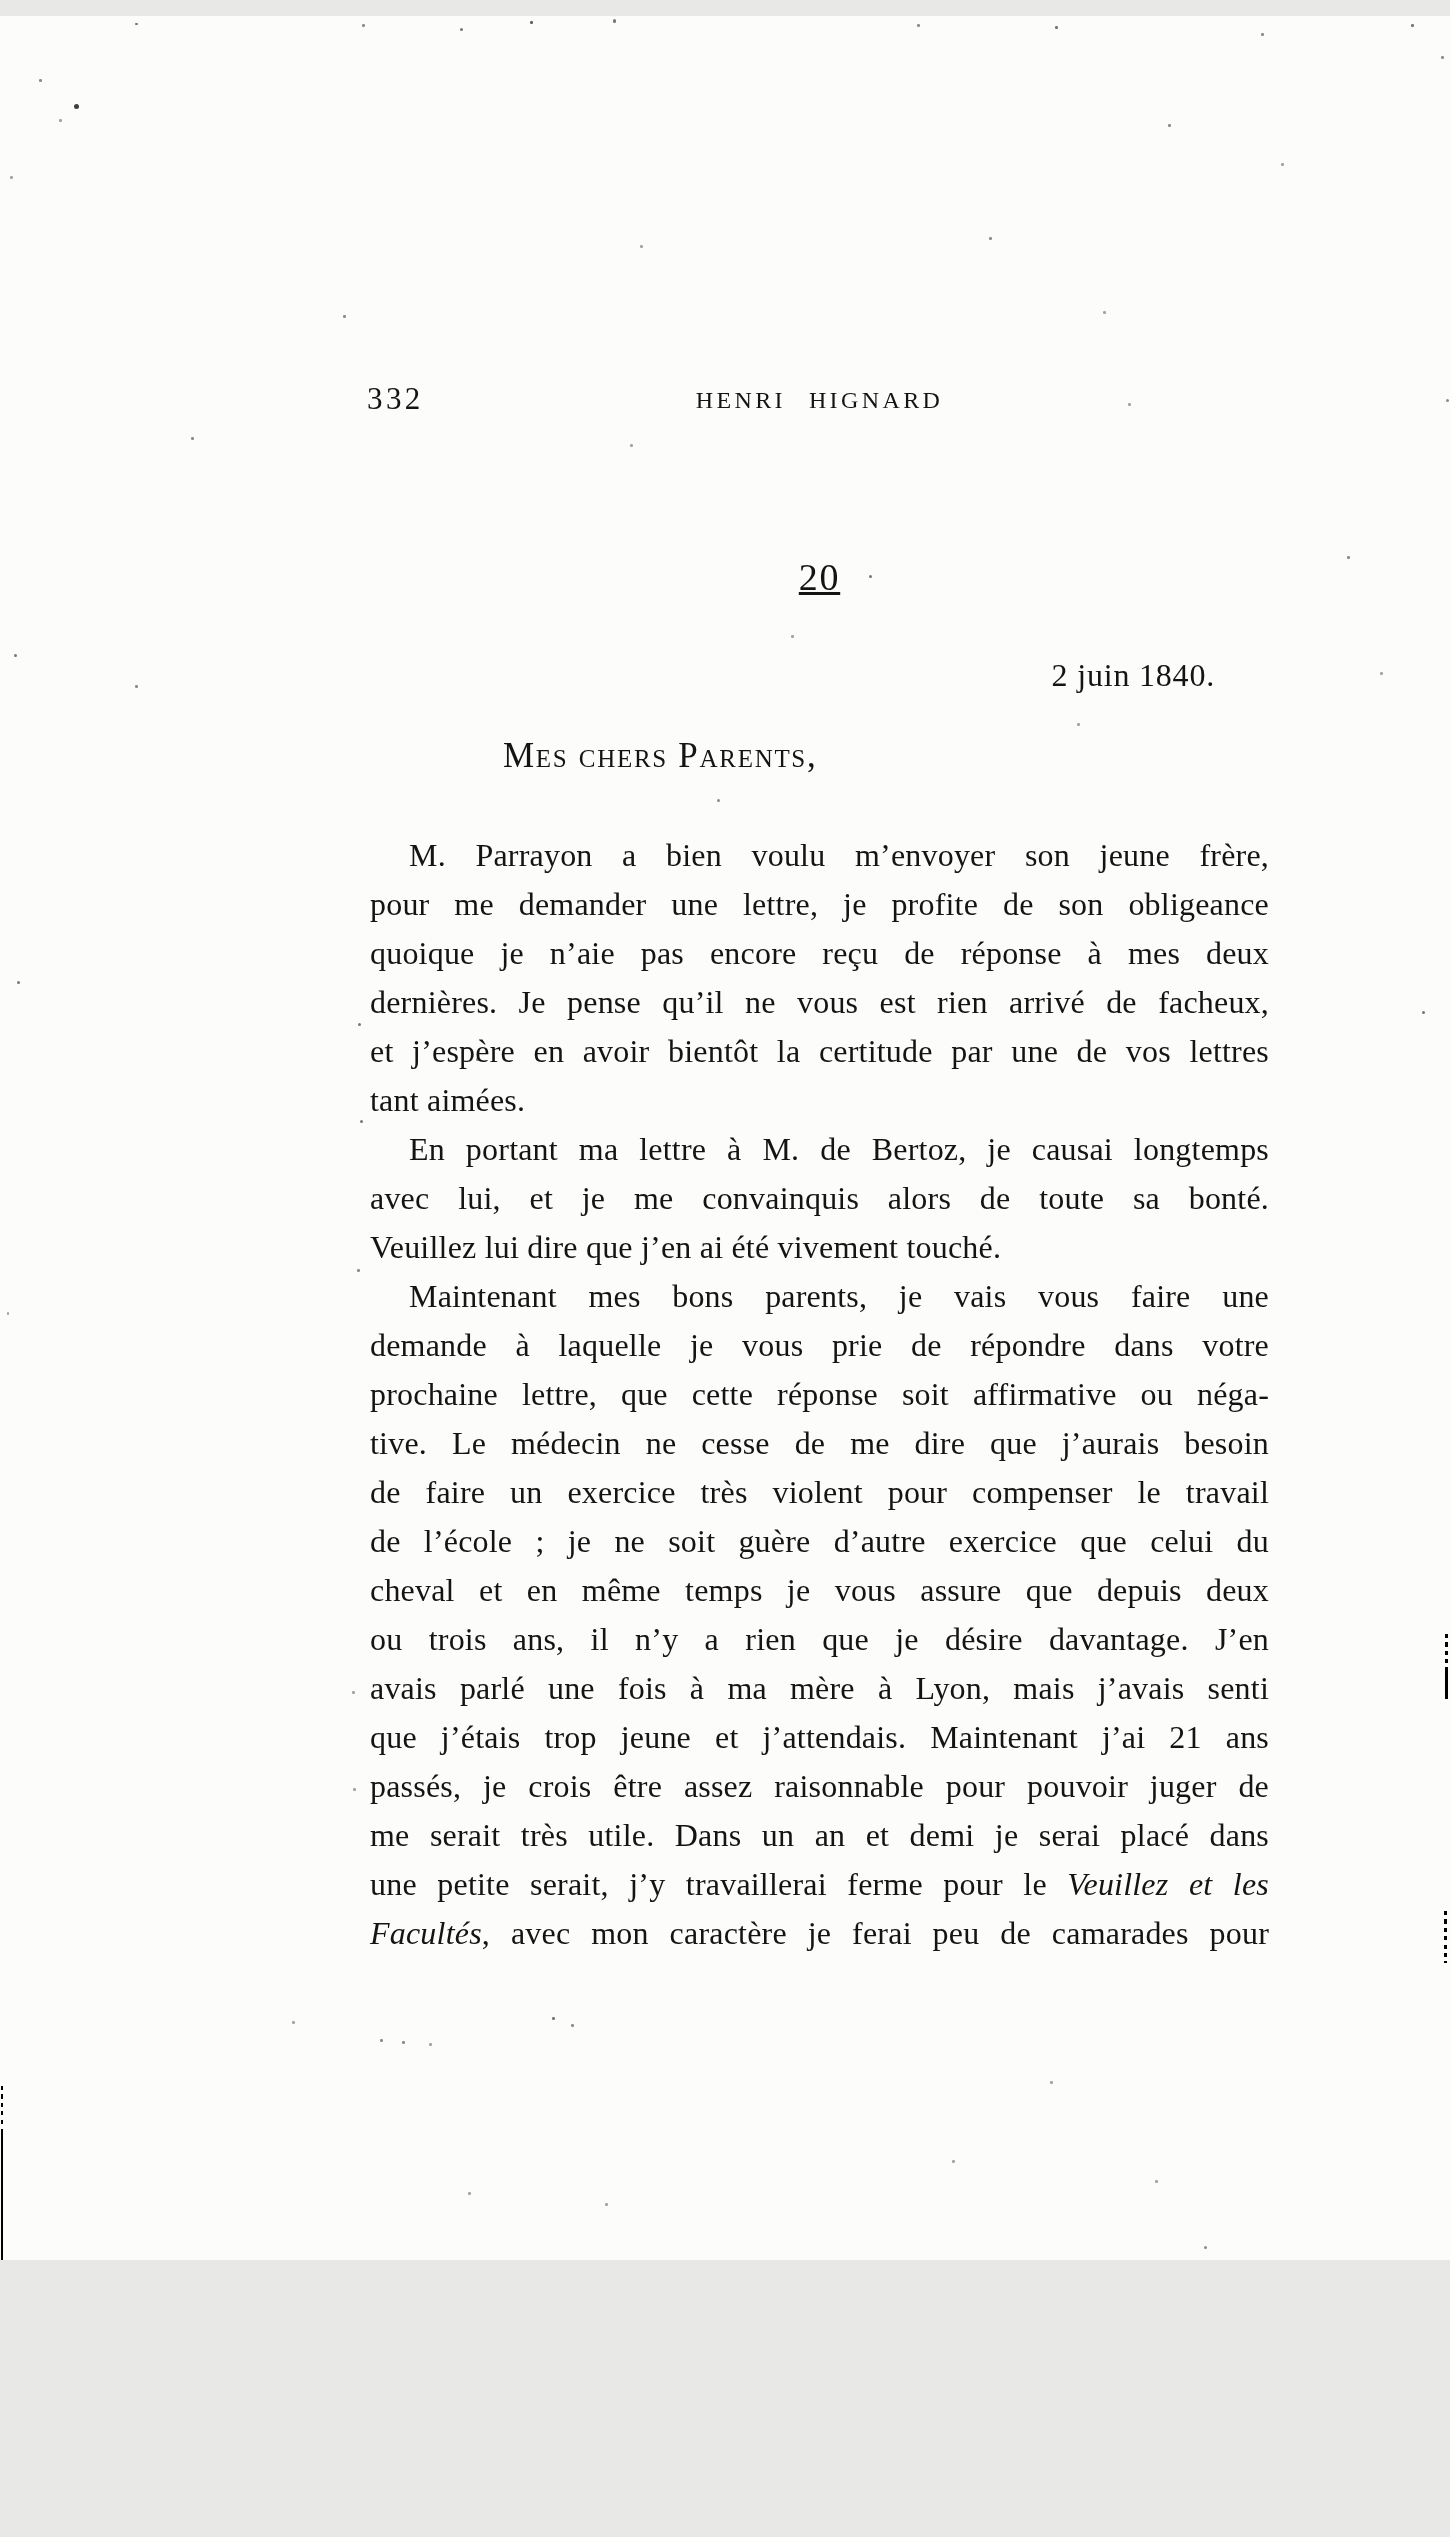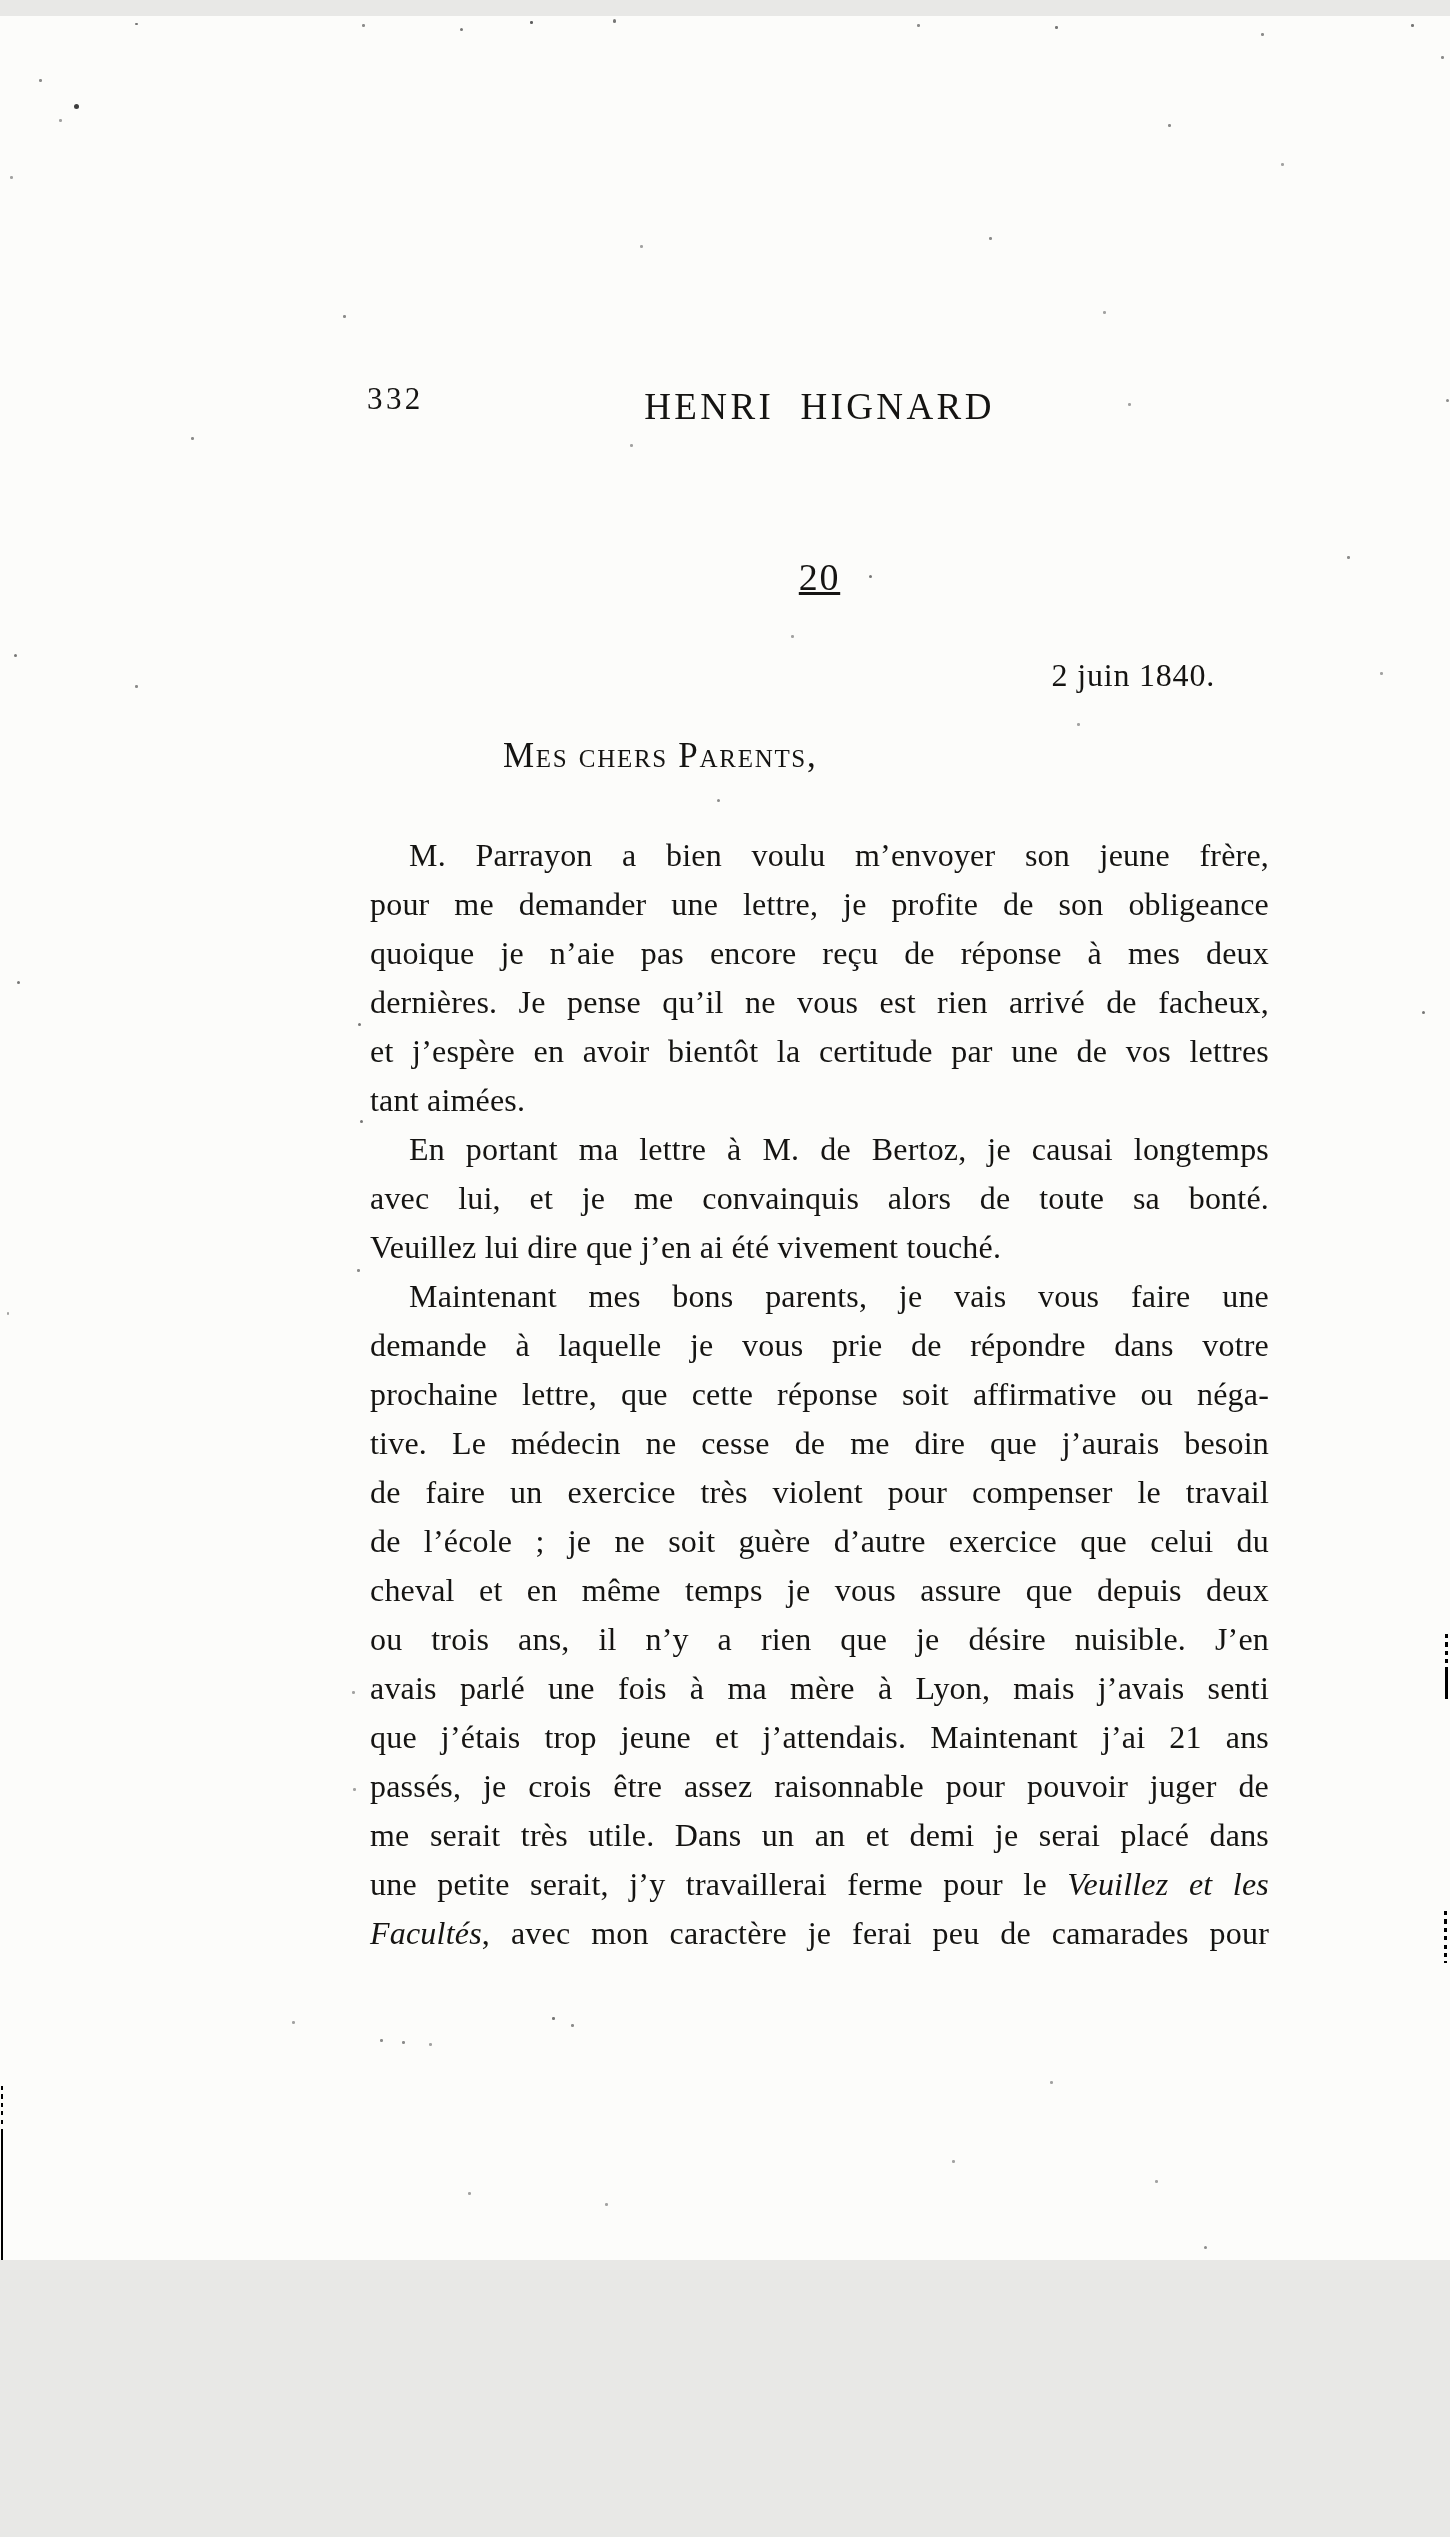--- a/index.html
+++ b/index.html
@@ -14,21 +14,21 @@
   }
 
   
   .page-number {
     position:absolute; left:367px; top:367px;
     font-size:31px; letter-spacing:3.4px; line-height:1;
   }
   .running-title {
     position:absolute; left:370px; top:372px; width:899px;
     text-align:center;
-    font-size:37px; letter-spacing:3.4px; word-spacing:13.5px; line-height:1;
+    font-size:24px; letter-spacing:3.4px; word-spacing:13.5px; line-height:1;
   }
 
   
   .section-number {
     position:absolute; left:370px; top:542px; width:899px;
     text-align:center; font-size:38px; line-height:1; letter-spacing:1.7px;text-decoration:underline;
   }
   .dateline {
     position:absolute; left:370px; top:643px; width:845px;
     text-align:right; font-size:32px; line-height:1; letter-spacing:0.8px;
@@ -83,21 +83,21 @@
       <div class="line just indent"><span>En portant ma lettre à M. de Bertoz, je causai longtemps</span></div>
       <div class="line just"><span>avec lui, et je me convainquis alors de toute sa bonté.</span></div>
       <div class="line"><span>Veuillez lui dire que j’en ai été vivement touché.</span></div>
       <div class="line just indent"><span>Maintenant mes bons parents, je vais vous faire une</span></div>
       <div class="line just"><span>demande à laquelle je vous prie de répondre dans votre</span></div>
       <div class="line just"><span>prochaine lettre, que cette réponse soit affirmative ou néga-</span></div>
       <div class="line just"><span>tive. Le médecin ne cesse de me dire que j’aurais besoin</span></div>
       <div class="line just"><span>de faire un exercice très violent pour compenser le travail</span></div>
       <div class="line just"><span>de l’école ; je ne soit guère d’autre exercice que celui du</span></div>
       <div class="line just"><span>cheval et en même temps je vous assure que depuis deux</span></div>
-      <div class="line just"><span>ou trois ans, il n’y a rien que je désire nuisible. J’en</span></div>
+      <div class="line just"><span>ou trois ans, il n’y a rien que je désire davantage. J’en</span></div>
       <div class="line just"><span>avais parlé une fois à ma mère à Lyon, mais j’avais senti</span></div>
       <div class="line just"><span>que j’étais trop jeune et j’attendais. Maintenant j’ai 21 ans</span></div>
       <div class="line just"><span>passés, je crois être assez raisonnable pour pouvoir juger de</span></div>
       <div class="line just"><span>me serait très utile. Dans un an et demi je serai placé dans</span></div>
       <div class="line just"><span>une petite serait, j’y travaillerai ferme pour le </span><i>Veuillez et les</i></div>
       <div class="line just"><i>Facultés</i><span>, avec mon caractère je ferai peu de camarades pour</span></div>
     </div>
 
   <div class="edge-dashed-v" style="left:0.8px; top:2070px; width:2.5px; height:42px;"></div>
   <div class="edge-seg" style="left:0.8px; top:2113px; width:2.5px; height:162px;"></div>

